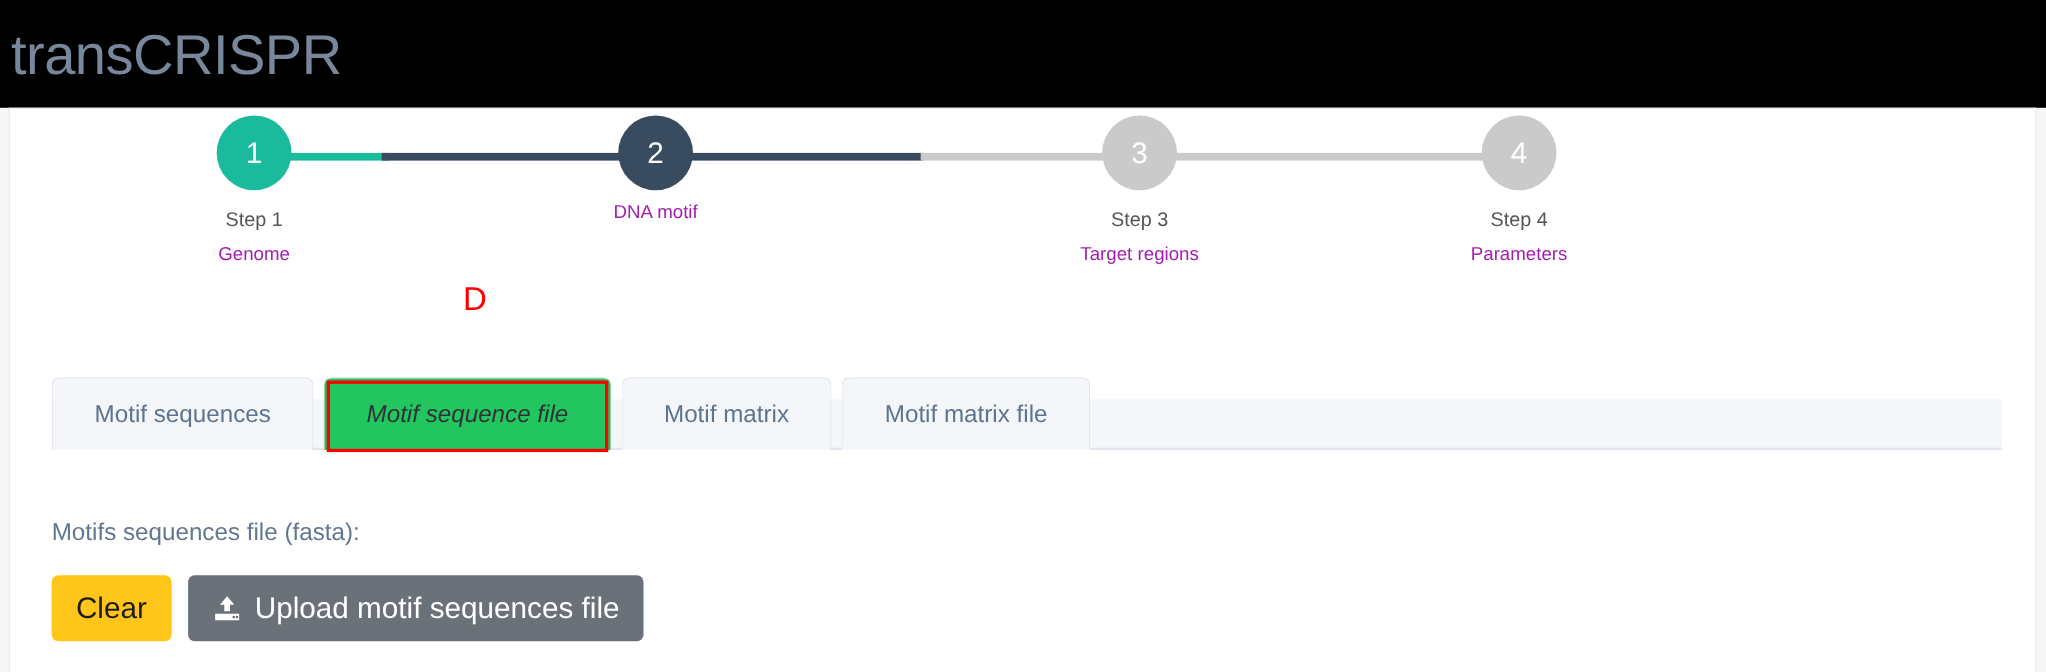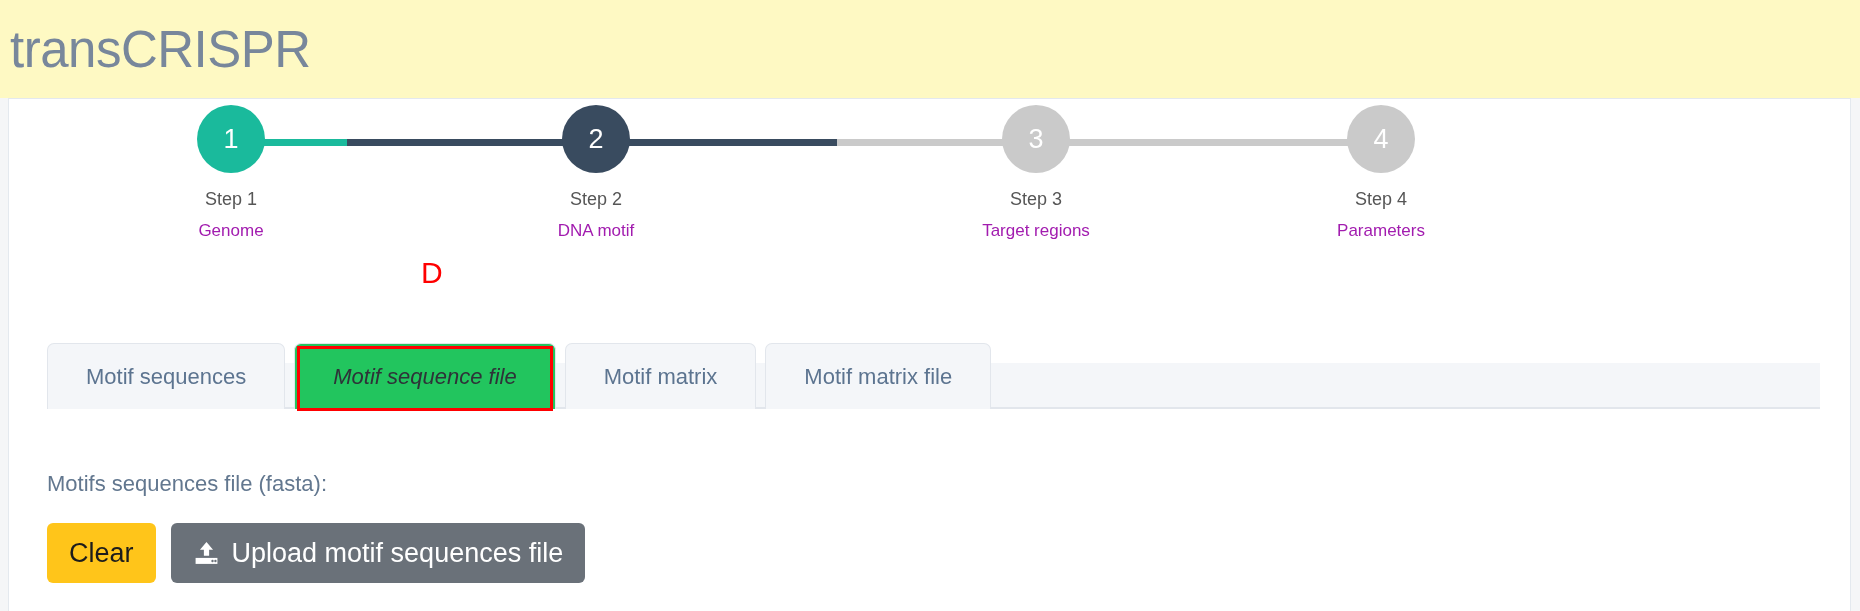--- a/index.html
+++ b/index.html
@@ -14,21 +14,21 @@
     overflow: hidden;
   }
 
   
   .page-header {
     height: 98px;
     box-sizing: border-box;
     padding: 0 0 0 8px;
     display: flex;
     align-items: center;
-    background: #fef9c3;
+    background: #000000;
   }
   .app-title {
     font-size: 51px;
     font-weight: 400;
     color: #78879b;
     letter-spacing: -0.5px;
     line-height: 1;
     margin: 0;
     padding-left: 2px;
   }
@@ -245,21 +245,20 @@
           <span>1</span>
         </div>
         <div class="step-label">Step 1</div>
         <div class="step-sub">Genome</div>
       </div>
 
       <div class="step-node" style="left:487px; top:6px;">
         <div class="circle" style="background:#394b5f;">
           <span>2</span>
         </div>
-        <div class="step-label">Step 2</div>
         <div class="step-sub">DNA motif</div>
       </div>
 
       <div class="step-node" style="left:927px; top:6px;">
         <div class="circle" style="background:#cacaca;">
           <span>3</span>
         </div>
         <div class="step-label">Step 3</div>
         <div class="step-sub">Target regions</div>
       </div>

